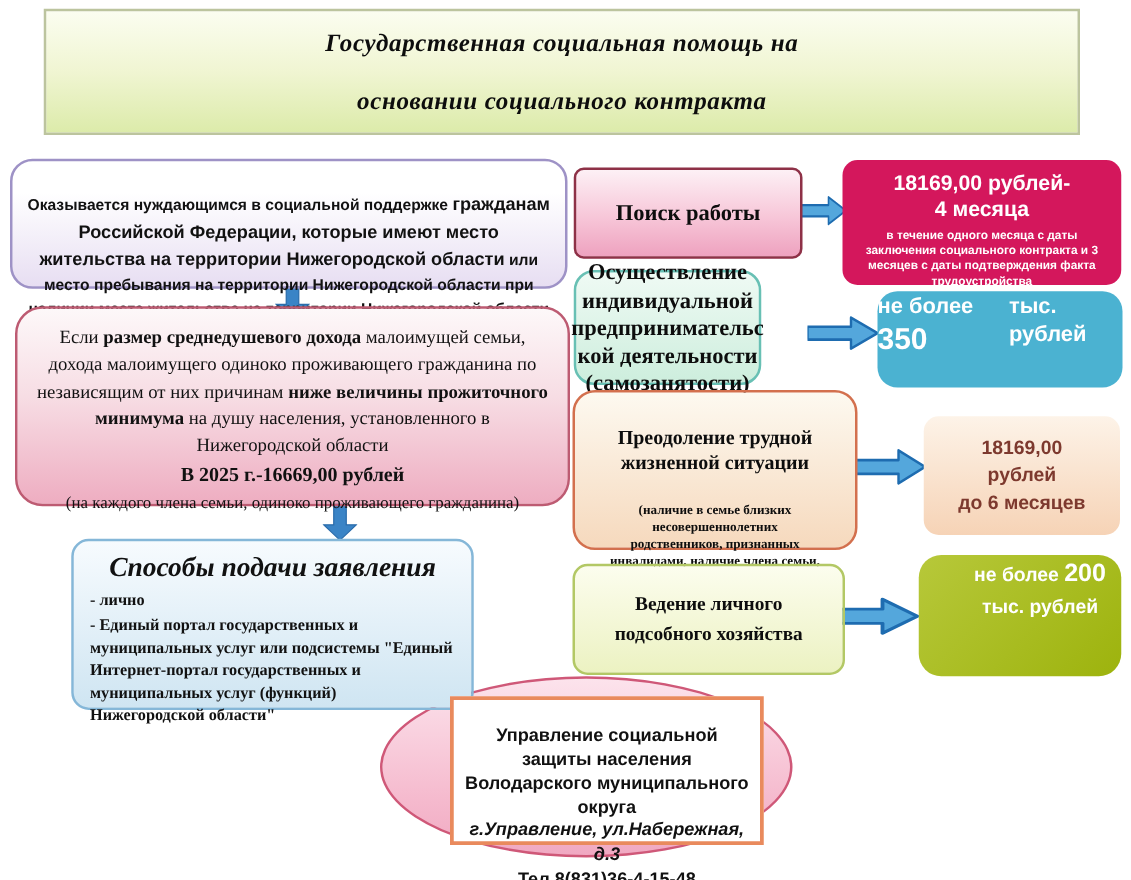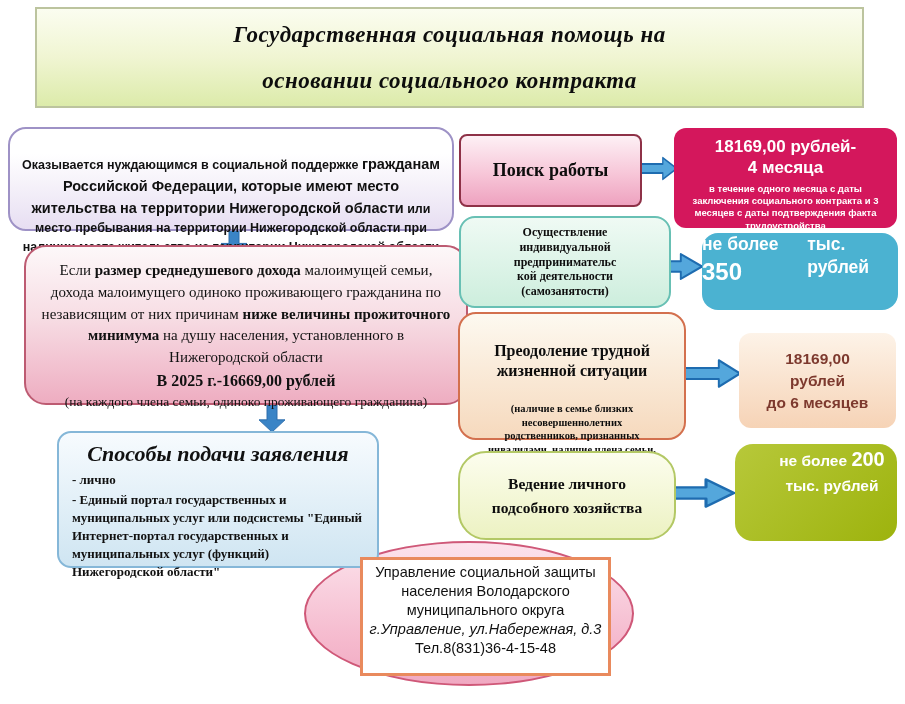--- a/index.html
+++ b/index.html
@@ -10,35 +10,35 @@
   .abs { position:absolute; box-sizing:border-box; }
 
   
   .title-box {
     left:35px; top:7px; width:829px; height:101px;
     background:linear-gradient(180deg,#fbfdf0 0%,#f0f5d2 50%,#dcebaa 100%);
     border:2px solid #bcc49e;
     display:flex; flex-direction:column; justify-content:center;
     text-align:center;
     font-family:"Liberation Serif", serif; font-style:italic; font-weight:bold;
-    font-size:23px; line-height:46px; letter-spacing:0.5px; color:#0d0d0d;
+    font-size:20px; line-height:46px; letter-spacing:0.5px; color:#0d0d0d;
   }
 
   
   .elig-box {
     left:8px; top:127px; width:446px; height:104px;
     border:2px solid #9e92c6; border-radius:18px;
     background:linear-gradient(180deg,#ffffff 25%,#e7def2 100%);
     padding:25px 10px 6px; text-align:center;
     font-weight:bold; font-size:12.5px; line-height:1.5;
   }
   .elig-lg { font-size:14.5px; }
 
   .income-box {
-    left:24px; top:245px; width:444px; height:160px;
+    left:12px; top:245px; width:444px; height:160px;
     border:2px solid #bd5b72; border-radius:22px;
     background:linear-gradient(180deg,#fdf8f9 0%,#f7dde4 45%,#eeadc1 100%);
     padding:13px 15px 8px; text-align:center;
     font-family:"Liberation Serif", serif; font-size:15px; line-height:1.45;
   }
   .income-amount { font-weight:bold; font-size:16px; }
   .income-note  { font-size:13.5px; }
 
   .apply-box {
     left:57px; top:431px; width:322px; height:137px;
@@ -55,33 +55,33 @@
     font-family:"Liberation Serif", serif; font-weight:bold; color:#0d0d0d;
     display:flex; align-items:center; justify-content:center;
     text-align:center; white-space:pre-line;
   }
   .dir1 {
     left:459px; top:134px; width:183px; height:73px; border-radius:8px;
     border:2px solid #8e3147; font-size:18px;
     background:linear-gradient(180deg,#fdf0f5 0%,#f7c6d8 55%,#eea2bf 100%);
   }
   .dir2 {
-    left:459px; top:216px; width:212px; height:92px; border-radius:16px;
-    border:2px solid #68c0b4; font-size:12px; line-height:1.24;
+    left:459px; top:216px; width:150px; height:92px; border-radius:16px;
+    border:2px solid #68c0b4; font-size:18px; line-height:1.24;
     background:linear-gradient(180deg,#effaf4 0%,#cdeedd 100%);
   }
   .dir3 {
     left:458px; top:312px; width:228px; height:128px; border-radius:18px;
     border:2px solid #d3704e; display:block; padding:9px 8px 6px;
     background:linear-gradient(180deg,#fdf9f0 0%,#f6d9bd 100%);
   }
   .dir3-title  { font-size:16px; line-height:1.25; text-align:center; white-space:pre-line; }
   .dir3-detail { font-size:10.5px; line-height:1.3; text-align:center; margin-top:3px; white-space:pre-line; }
   .dir4 {
-    left:458px; top:451px; width:218px; height:89px; border-radius:28px;
+    left:458px; top:451px; width:218px; height:89px; border-radius:12px;
     border:2px solid #b3c865; font-size:15.5px; line-height:1.5;
     background:linear-gradient(180deg,#fcfdee 0%,#ecf2c2 100%);
   }
 
   
   .res1 {
     left:674px; top:128px; width:223px; height:100px; border-radius:12px;
     background:#d4175c; color:#fff; text-align:center; padding:8px 8px 5px;
   }
   .res1-line { font-size:17px; font-weight:bold; line-height:1.25; }
@@ -122,21 +122,21 @@
 
   
   .contact-ellipse {
     left:304px; top:541px; width:330px; height:145px; border-radius:50%;
     border:2px solid #cf5878; z-index:1;
     background:linear-gradient(180deg,#fce3ec 0%,#f5b9cd 70%,#f0a9c2 100%);
   }
   .contact-card {
     left:360px; top:557px; width:251px; height:119px;
     background:#ffffff; border:3px solid #e98a5d; z-index:3;
-    text-align:center; padding:3px 5px; font-weight:normal;
+    text-align:center; padding:20px 5px; font-weight:bold;
   }
   .contact-org   { font-size:14.5px; line-height:1.3; }
   .contact-addr  { font-size:14.5px; font-style:italic; line-height:1.35; }
   .contact-phone { font-size:14.5px; line-height:1.35; }
 </style>
 </head>
 <body>
 
 <div class="canvas">
 

